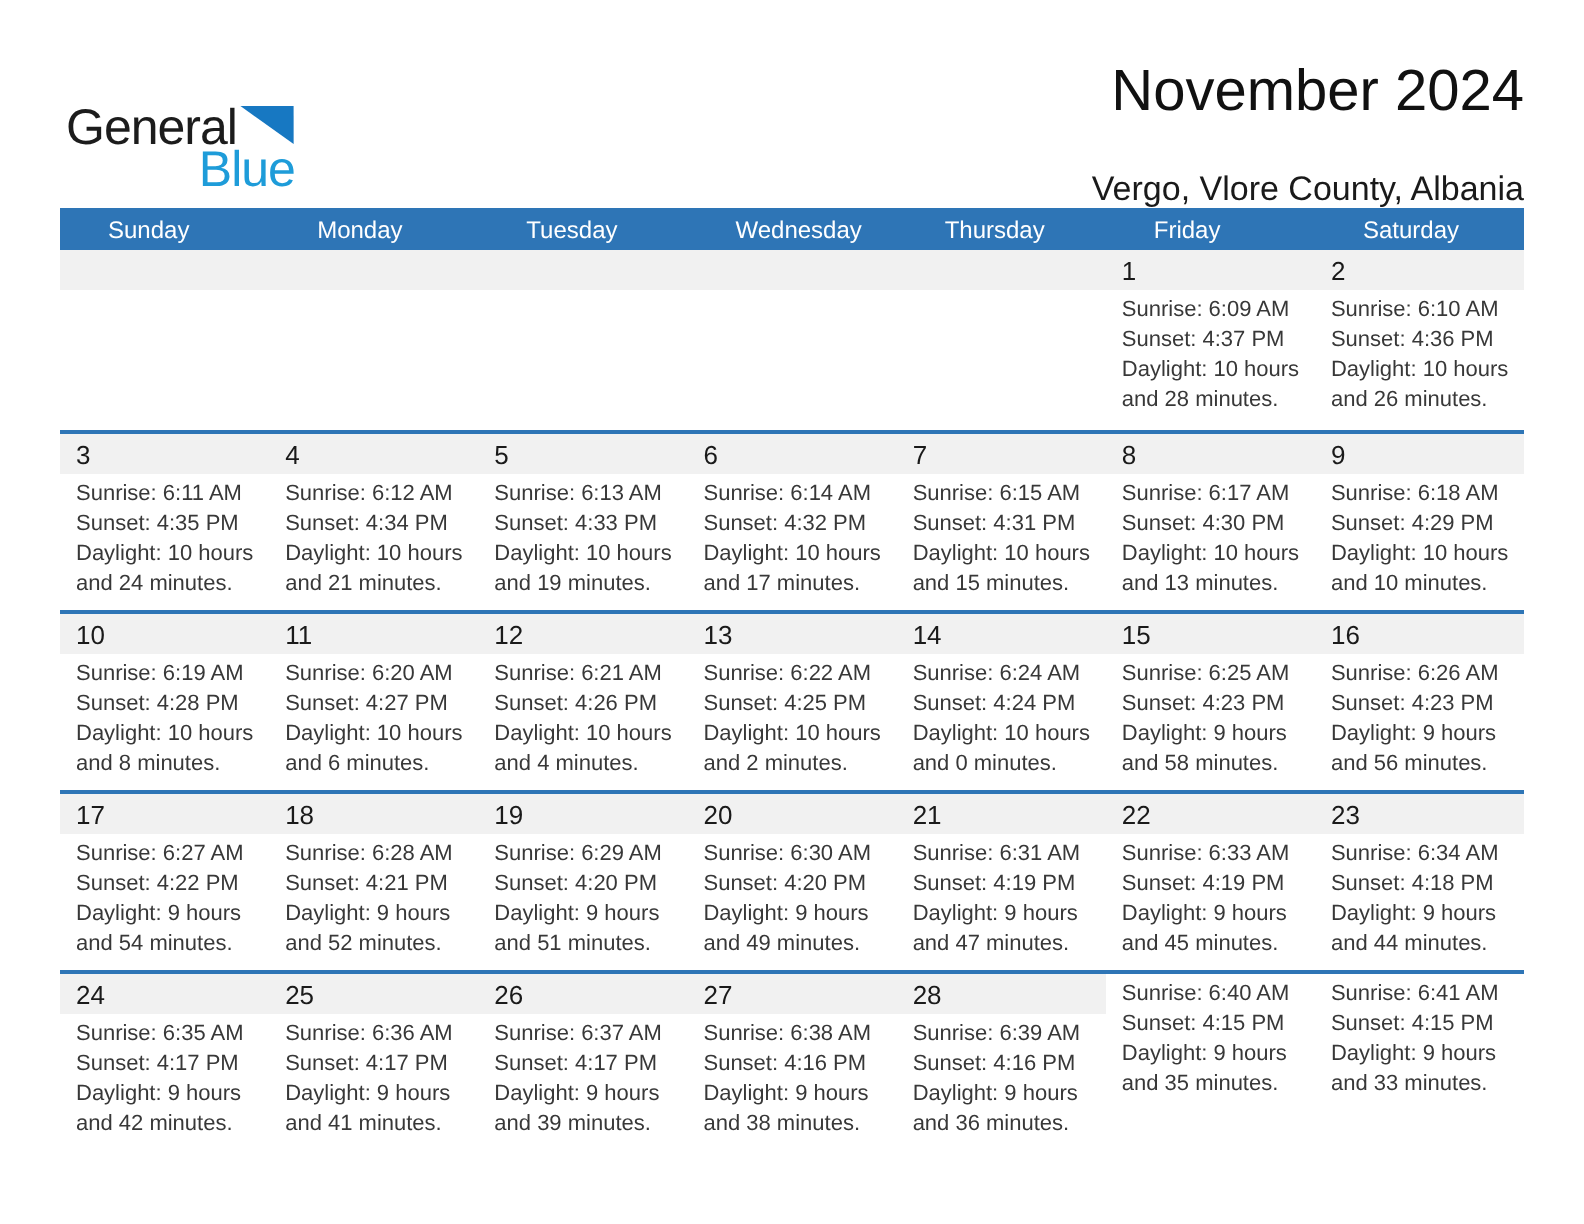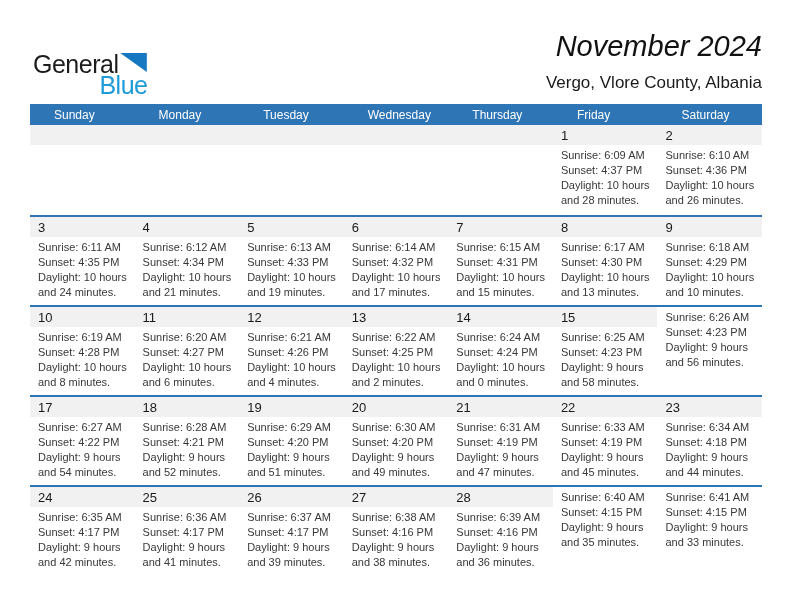--- a/index.html
+++ b/index.html
@@ -6,22 +6,22 @@
   .page{position:relative;width:792px;height:612px;background:#ffffff;overflow:hidden;
         font-family:"Liberation Sans",sans-serif;}
   
   .logo{position:absolute;left:33px;top:52px;line-height:1;}
   .logo-row1{display:flex;align-items:flex-start;}
   .logo-general{font-size:25px;font-weight:400;color:#1c1c1c;letter-spacing:-0.5px;}
   .logo-tri{width:27px;height:19px;margin-left:2px;margin-top:1px;}
   .logo-blue{font-size:25px;font-weight:400;color:#1E9CD9;letter-spacing:-0.5px;
              margin-left:54px;margin-top:-4px;text-align:right;}
   .titles{position:absolute;right:30px;top:30px;text-align:right;}
-  .title{font-size:29px;color:#111111;font-weight:400;font-style:italic;}
-  .subtitle{font-size:17px;color:#1a1a1a;font-weight:400;margin-top:10px;}
+  .title{font-size:29px;color:#111111;font-weight:400;}
+  .subtitle{font-size:17px;color:#1a1a1a;font-weight:400;margin-top:22px;}
   
   .cal{position:absolute;left:30px;top:104px;width:732px;}
   .dow-row{display:flex;background:#2E75B6;height:21px;align-items:center;}
   .dow-cell{flex:1 1 0;color:#ffffff;font-size:12px;padding-left:24px;overflow:hidden;
             white-space:nowrap;}
   .week{display:flex;height:90px;border-top:2px solid #2E75B6;box-sizing:border-box;}
   .week.first{border-top:none;}
   .cell{flex:1 1 0;overflow:hidden;}
   .daynum{height:20px;background:#F1F1F1;font-size:13px;color:#1a1a1a;
           padding:3px 0 0 8px;box-sizing:border-box;}
@@ -207,20 +207,21 @@
           <div class="cell">
             <div class="daynum">15</div>
             <div class="details">
               <div>Sunrise: 6:25 AM</div>
               <div>Sunset: 4:23 PM</div>
               <div>Daylight: 9 hours</div>
               <div>and 58 minutes.</div>
             </div>
           </div>
           <div class="cell">
+            <div class="daynum">16</div>
             <div class="details">
               <div>Sunrise: 6:26 AM</div>
               <div>Sunset: 4:23 PM</div>
               <div>Daylight: 9 hours</div>
               <div>and 56 minutes.</div>
             </div>
           </div>
         </div>
         <div class="week">
           <div class="cell">

